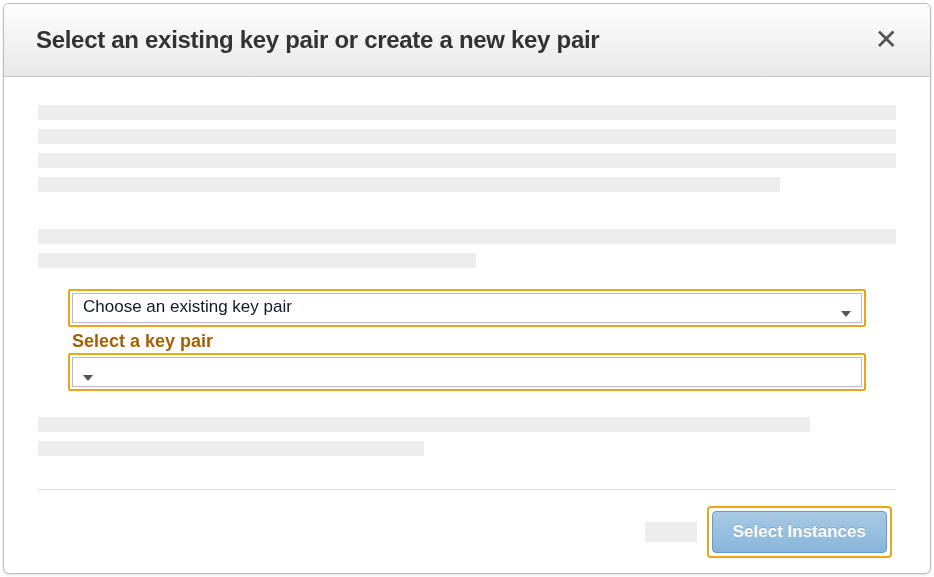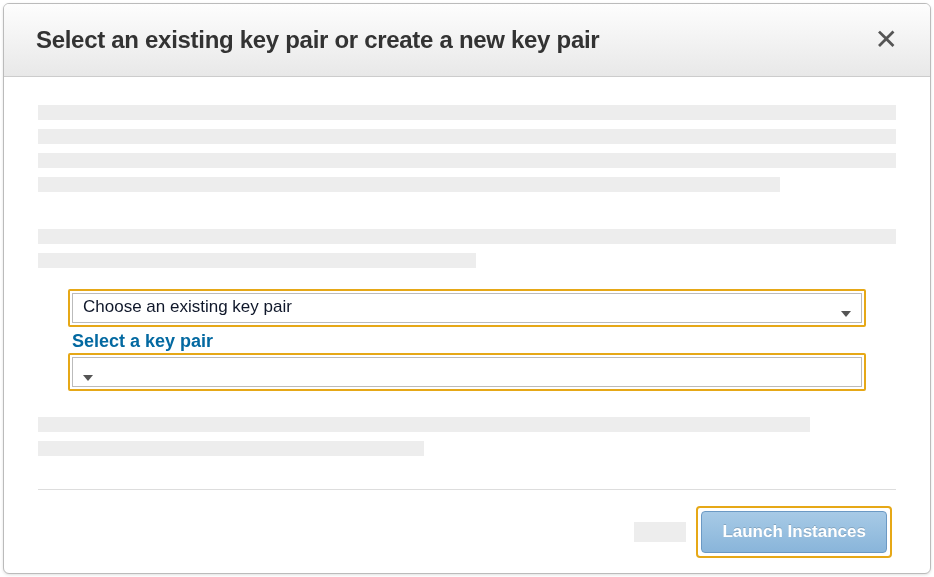--- a/index.html
+++ b/index.html
@@ -87,21 +87,21 @@
       height: 0;
       border-left: 5px solid transparent;
       border-right: 5px solid transparent;
       border-top: 6px solid #555;
     }
     .select-label {
       margin: 2px 30px 0 30px;
       padding: 2px 4px 1px 4px;
       font-size: 18px;
       font-weight: 700;
-      color: #0369a1;
+      color: #a16207;
     }
     .post-block { margin-top: 26px; }
     .divider {
       border: none;
       border-top: 1px solid #ddd;
       margin: 24px 0 16px 0;
     }
     .footer {
       display: flex;
       justify-content: flex-end;
@@ -173,19 +173,19 @@
     <div class="post-block">
       <div class="skeleton-block" style="width:90%;"></div>
       <div class="skeleton-block" style="width:45%;"></div>
     </div>
 
     <hr class="divider">
 
     <div class="footer">
       <div class="footer-skel"></div>
       <div class="launch-wrap">
-        <button class="launch-btn">Launch Instances</button>
+        <button class="launch-btn">Select Instances</button>
       </div>
     </div>
 
   </div>
 
 </div>
 
 </body></html>

